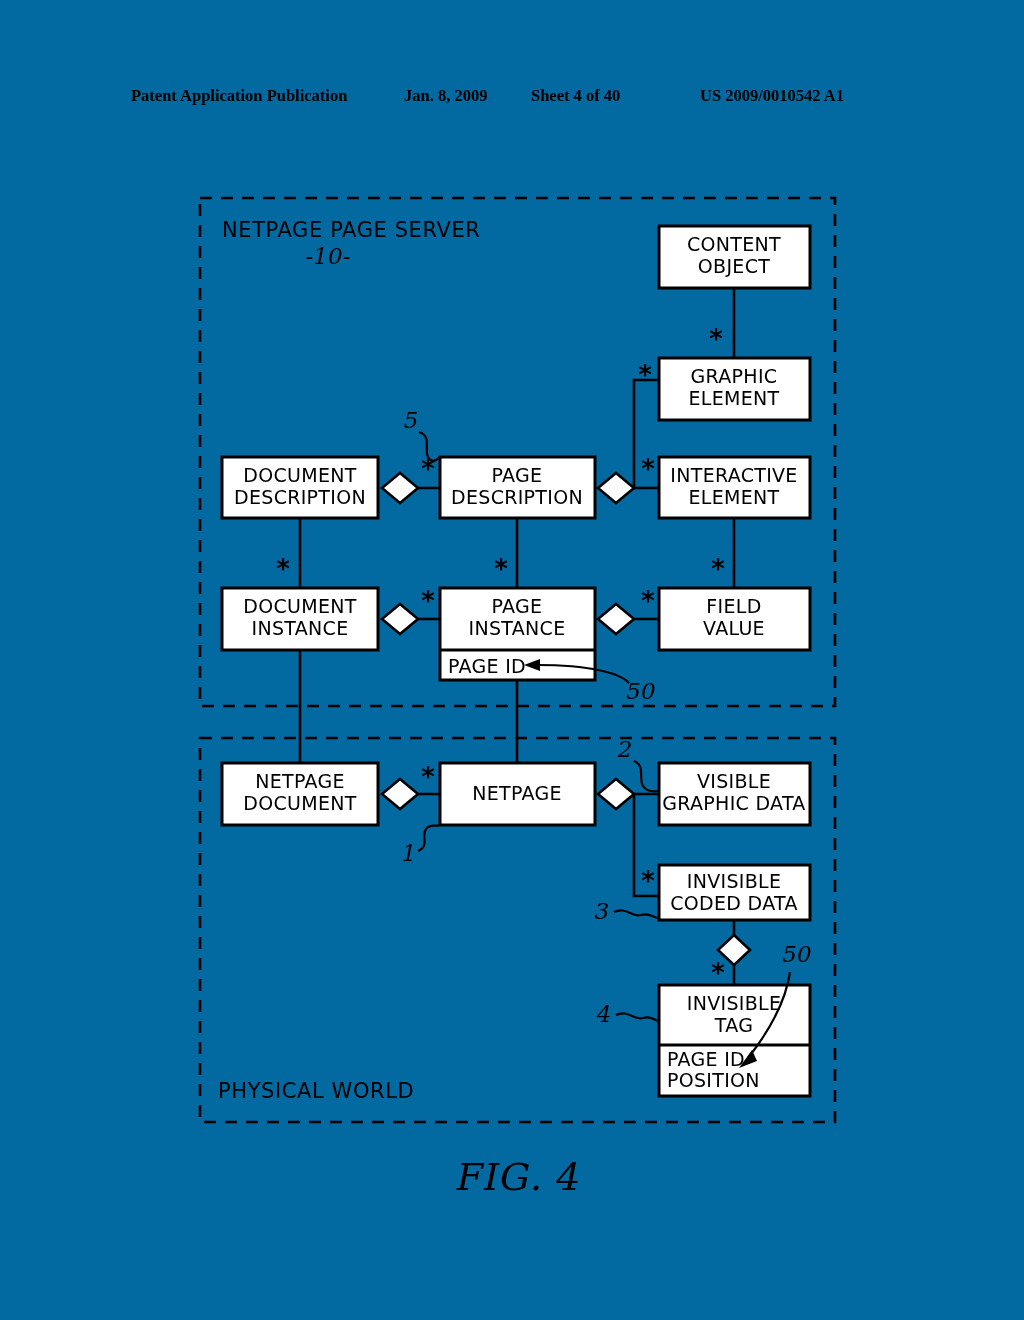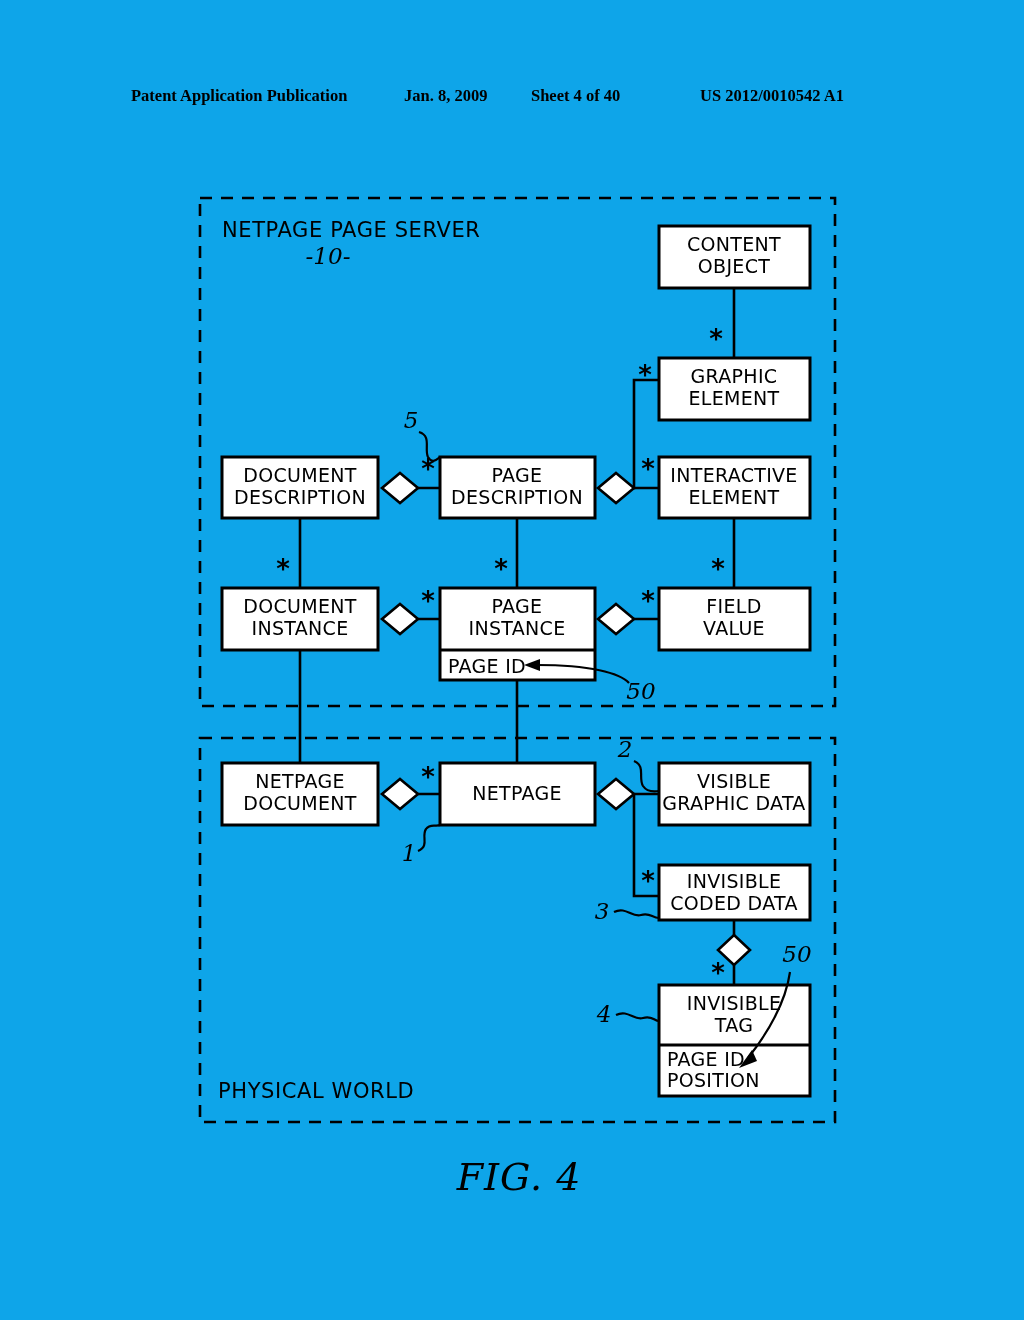--- a/index.html
+++ b/index.html
@@ -12,21 +12,21 @@
     height: 1320px;
     position: relative;
     font-family: "Liberation Sans", sans-serif;
     overflow: hidden;
   }
   #page {
     position: absolute;
     top: 0; left: 0;
     width: 1024px;
     height: 1320px;
-    background: #0ea5e9;
+    background: #0369a1;
   }
   .pub-header {
     position: absolute;
     top: 86px;
     left: 0;
     width: 1024px;
     height: 26px;
     font-family: "Liberation Serif", serif;
     font-weight: bold;
     font-size: 16.5px;
@@ -126,21 +126,21 @@
 </style>
 </head>
 <body>
 
 <div id="page">
 
   <div class="pub-header">
     <span class="hdr-title">Patent Application Publication</span>
     <span class="hdr-date">Jan. 8, 2009</span>
     <span class="hdr-sheet">Sheet 4 of 40</span>
-    <span class="hdr-num">US 2012/0010542 A1</span>
+    <span class="hdr-num">US 2009/0010542 A1</span>
   </div>
 
   <svg id="fig" viewBox="0 0 1024 1320">
 
     <rect class="dashbox" x="200" y="198" width="635" height="508"></rect>
     <rect class="dashbox" x="200" y="738" width="635" height="384"></rect>
 
     <text class="panel-title" x="222" y="237">NETPAGE PAGE SERVER</text>
     <text class="refnum" x="328" y="264">-10-</text>
 

